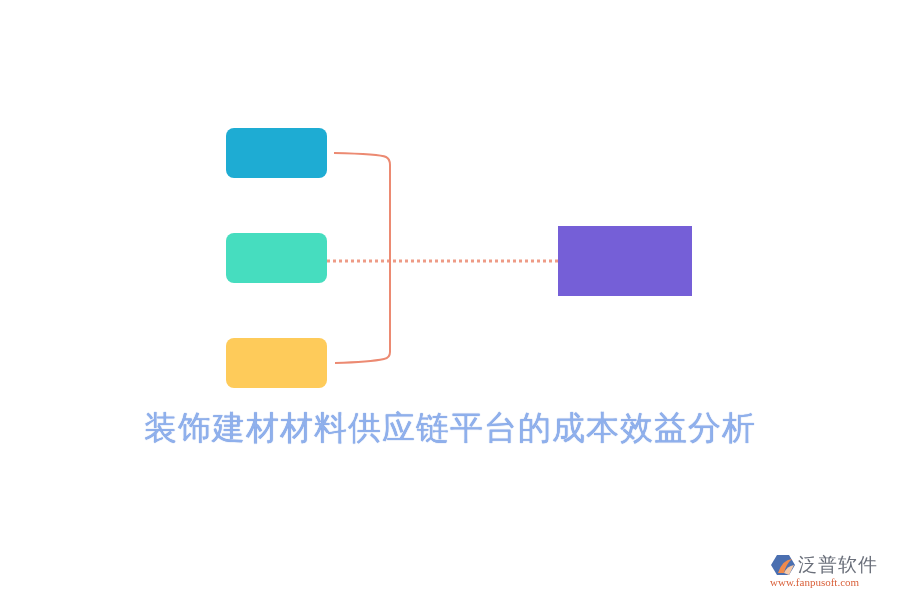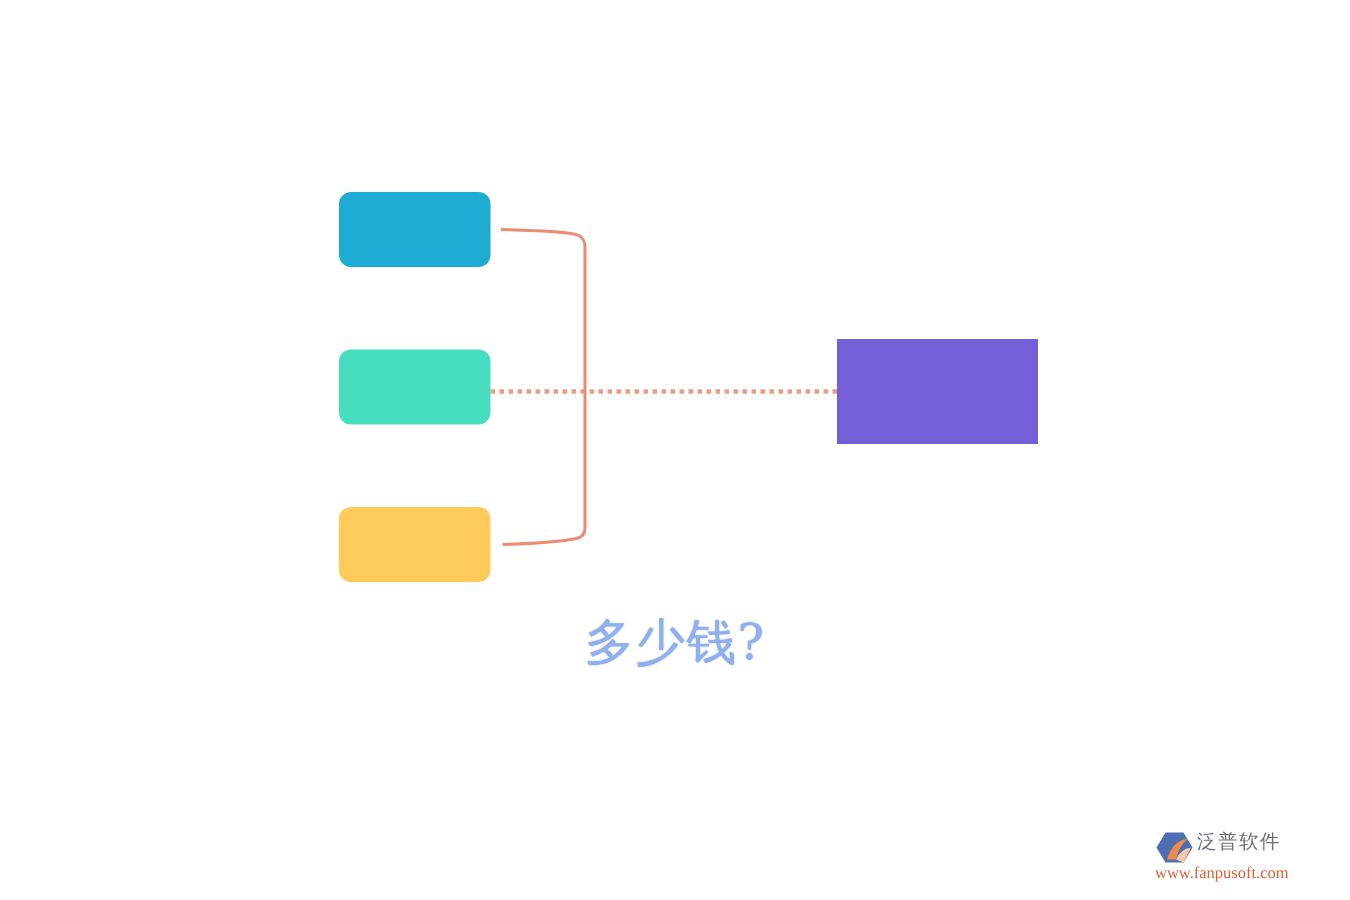--- a/index.html
+++ b/index.html
@@ -7,39 +7,39 @@
   .node { position:absolute; }
   .box-left { left:226px; width:101px; height:50px; border-radius:8px; }
   #n1 { top:128px; }
   #n2 { top:233px; }
   #n3 { top:338px; }
   #target { left:558px; top:226px; width:134px; height:70px; }
   svg.connectors { position:absolute; left:0; top:0; width:900px; height:600px; pointer-events:none; }
   .title { position:absolute; left:0; top:405px; width:900px; text-align:center; font-size:33px; line-height:46px; color:#8fb0ec;
            letter-spacing:1px; text-shadow: 0 0 1px #5a83d6; }
   .logo { position:absolute; left:768px; top:552px; width:128px; height:40px; }
-  .logo-name { position:absolute; left:30px; top:0; font-family:Liberation Mono, monospace; font-size:13px; color:#6a6f7a; letter-spacing:1px; }
+  .logo-name { position:absolute; left:30px; top:0; font-family:Liberation Mono, monospace; font-size:19px; color:#6a6f7a; letter-spacing:1px; }
   .logo-url { position:absolute; left:2px; top:24px; font-family:Liberation Serif, serif; font-size:11px; color:#d9603a; white-space:nowrap; }
   .logo-icon { position:absolute; left:2px; top:2px; width:26px; height:22px; }
 </style>
 </head>
 <body>
 
 <svg class="connectors" viewBox="0 0 900 600">
   <path d="M334 153 Q380 154 386 157 Q390 159 390 165 L390 352 Q390 358 384 359 Q370 362 335 363" fill="none" stroke="#ec8a72" stroke-width="2"></path>
   <line x1="327" y1="261" x2="558" y2="261" stroke="#ec8a72" stroke-width="3" stroke-dasharray="3 3" opacity="0.85"></line>
 </svg>
 
 <div id="n1" class="node box-left" style="background:#1eacd3;"></div>
 <div id="n2" class="node box-left" style="background:#46ddbf;"></div>
 <div id="n3" class="node box-left" style="background:#fecb5a;"></div>
 <div id="target" class="node" style="background:#755fd7;"></div>
 
 <div class="title">
-  <div>多少钱?</div>
+  <div>装饰建材材料供应链平台的成本效益分析</div>
 </div>
 
 <div class="logo">
   <svg class="logo-icon" viewBox="0 0 26 22">
     <polygon points="7,1 19,1 25,11 19,21 7,21 1,11" fill="#4b6fb0"></polygon>
     <path d="M8 19 Q12 6 22 5 Q16 10 14 19 Z" fill="#f08a4b"></path>
     <path d="M14 19 Q17 12 24 11 L19 21 Z" fill="#f6c9a8"></path>
   </svg>
   <span class="logo-name">泛普软件</span>
   <span class="logo-url">www.fanpusoft.com</span>

